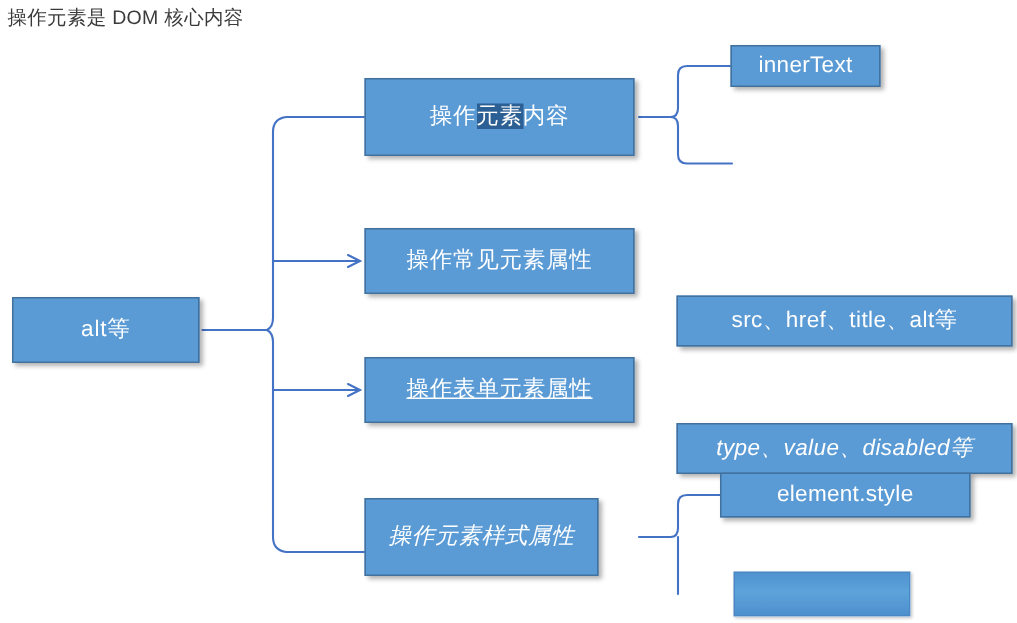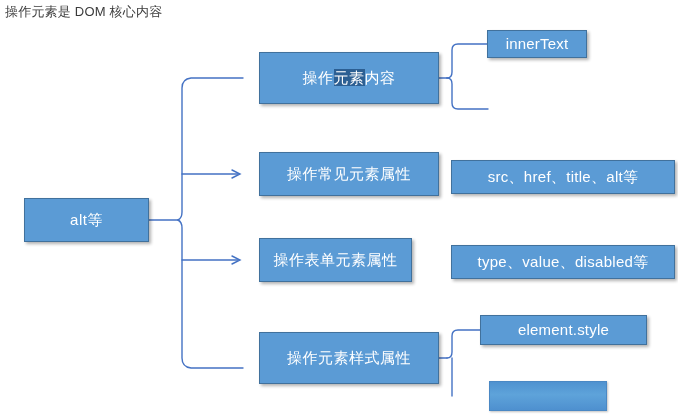--- a/index.html
+++ b/index.html
@@ -56,52 +56,52 @@
     line-height: 1.1;
   }
 
   .node.noshadow {
     box-shadow: none;
   }
 
   .node-cjk {
     font-size: 15px;
     letter-spacing: 0.5px;
-    margin-left: 16px;
   }
 
   .node-latin {
     font-size: 15px;
     letter-spacing: 0.2px;
   }
 
   .node-list {
     font-size: 15px;
     letter-spacing: 0.3px;
+    margin-top: 37px;
   }
 
   
   #node-root {
     left: 8px;
     top: 198px;
     width: 125px;
     height: 44px;
   }
 
   
   #node-content  { left: 243px; top: 52px;  width: 180px; height: 52px; }
   #node-common   { left: 243px; top: 152px; width: 180px; height: 44px; text-align: center; }
-  #node-form     { left: 243px; top: 238px; width: 153px; height: 44px; }
-  #node-style    { left: 243px; top: 332px; width: 180px; height: 52px; }
+  #node-form     { left: 243px; top: 238px; width: 180px; height: 44px; text-decoration: underline; }
+  #node-style    { left: 243px; top: 332px; width: 156px; height: 52px; font-style: italic; }
 
   
   #node-innertext { left: 487px; top: 30px;  width: 100px; height: 28px; }
   #node-innerhtml { left: 488px; top: 94px;  width: 116px; height: 30px; }
   #node-attrs     { left: 451px; top: 160px; width: 224px; height: 34px; }
-  #node-formattrs { left: 451px; top: 245px; width: 224px; height: 34px; }
+  #node-formattrs { left: 451px; top: 245px; width: 224px; height: 34px; font-style: italic; }
   #node-elstyle   { left: 480px; top: 315px; width: 167px; height: 30px; }
   #node-blurred   { left: 489px; top: 381px; width: 118px; height: 30px; }
 
   
   #node-blurred {
     background: linear-gradient(180deg, #4f92d0 0%, #5ea3da 45%, #4e90cf 100%);
     border: 1px solid #4a88c4;
     box-shadow: 1px 1px 2px rgba(0,0,0,0.25);
     overflow: hidden;
   }

